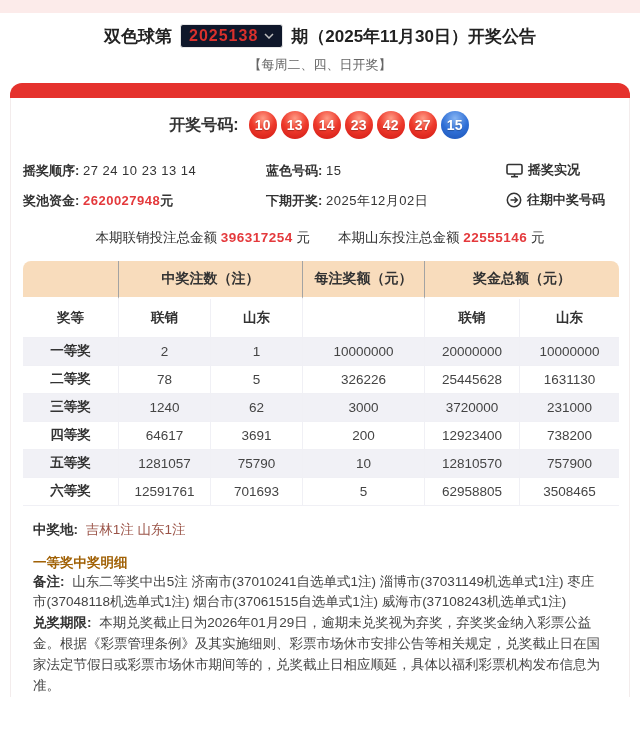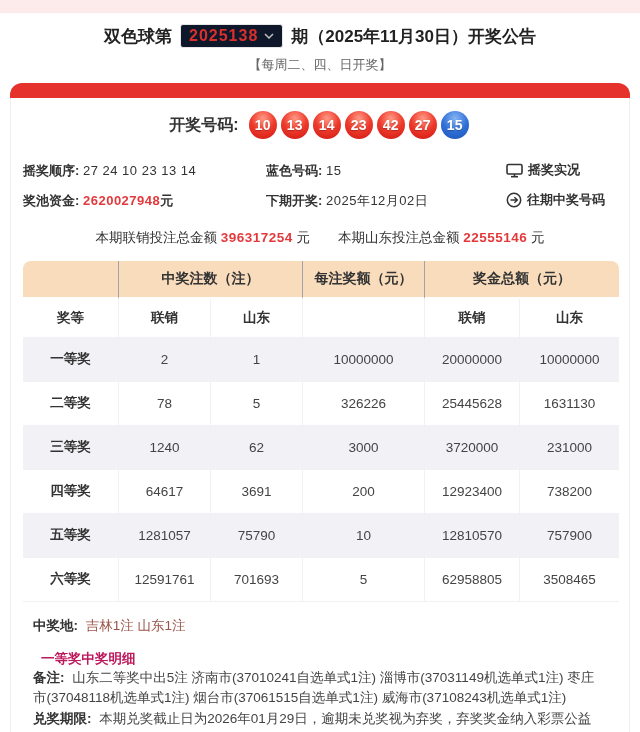--- a/index.html
+++ b/index.html
@@ -51,34 +51,34 @@
   .val { color:#333; letter-spacing:.5px; }
   .val-red { color:#e4393c; font-weight:bold; letter-spacing:.5px; }
   .link { display:inline-flex; align-items:center; gap:5px; font-weight:bold; color:#333; cursor:pointer; }
   .link svg { display:block; }
 
   .totals { text-align:center; font-size:13.5px; color:#333; padding:8px 0 2px 0; }
   .totals .grp { margin:0 12px; }
 
   
   table.prize { width:596px; margin:12px auto 0 auto; border-collapse:separate; border-spacing:0; font-size:13.5px; }
-  table.prize td { text-align:center; height:44px; border-bottom:1px solid #f0f0f5; border-right:1px solid #f0f0f5; color:#444; }
+  table.prize td { text-align:center; height:28px; border-bottom:1px solid #f0f0f5; border-right:1px solid #f0f0f5; color:#444; }
   table.prize td:last-child { border-right:none; }
   tr.grp-hdr td { background:#f8dcbc; font-weight:bold; color:#333; border-right:1px solid #a3a3a3; border-bottom:2px solid #fff; height:38px; font-size:14px; }
   tr.grp-hdr td:first-child { border-radius:8px 0 0 0; }
   tr.grp-hdr td:last-child  { border-radius:0 8px 0 0; }
   tr.col-hdr td { font-weight:bold; color:#333; height:39px; }
   tr.data-row td.level { font-weight:bold; color:#333; }
   tr.data-row.alt td { background:#f1f1f6; }
 
   
   .foot { padding:0 10px; font-size:13.5px; color:#444; }
   .foot-line { margin-top:15px; }
   .loc-val { color:#9a5347; margin-left:4px; }
-  .bold-title { font-weight:bold; color:#be185d;margin-left:8px; }
+  .bold-title { font-weight:bold; color:#a16207; }
   .para { line-height:1.55; }
   .para .lbl { margin-right:4px; }
 </style>
 </head>
 <body>
 
 <div class="top-strip"></div>
 
 <div class="hdr">
   <div class="hdr-title">

